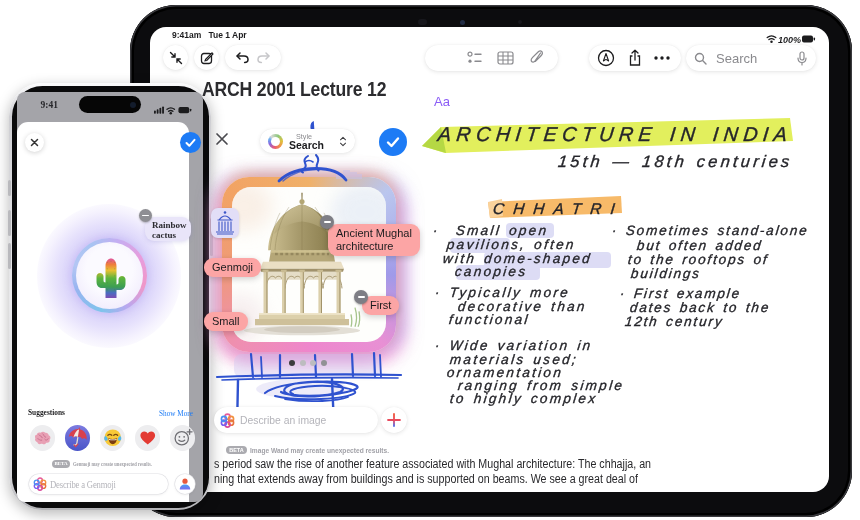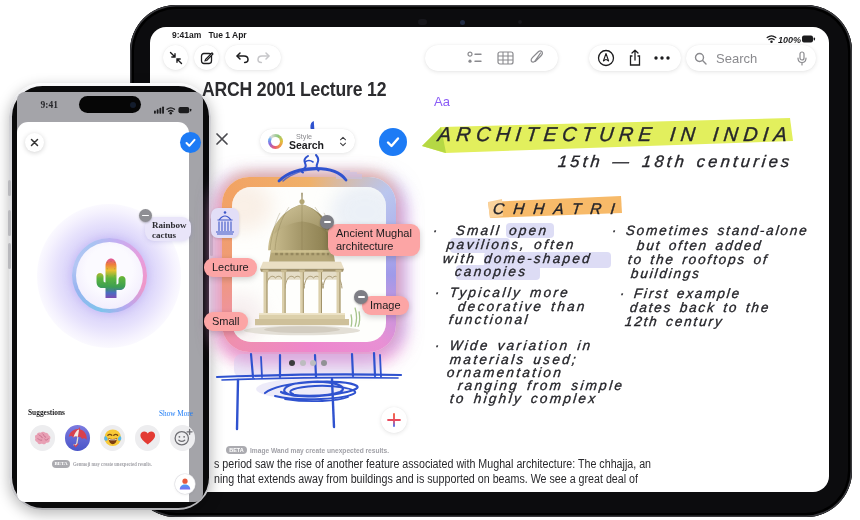--- a/index.html
+++ b/index.html
@@ -330,30 +330,41 @@
             <path d="M123,126 C125,133 125,140 123,146"></path>
             <path d="M127,130 C128,136 128,142 126,146"></path>
             <path d="M119,133 C120,138 120,143 119,146"></path>
           </g>
         </svg>
       </div>
     </div>
 
     <div class="minus" style="left:170px; top:188px;"></div>
     <div class="tag" style="left:178px; top:197px;">Ancient Mughal<br>architecture</div>
-    <div class="tag" style="left:54px; top:231px;">Lecture</div>
+    <div class="tag" style="left:54px; top:231px;">Genmoji</div>
     <div class="tag" style="left:54px; top:285px;">Small</div>
     <div class="minus" style="left:204px; top:263px;"></div>
-    <div class="tag" style="left:212px; top:269px;">Image</div>
+    <div class="tag" style="left:212px; top:269px;">First</div>
 
     <div class="dot" style="left:139px; top:333px; background:#3c3c3e;"></div>
     <div class="dot" style="left:149.5px; top:333px; background:#bcbcbf;"></div>
     <div class="dot" style="left:160px; top:333px; background:#bcbcbf;"></div>
     <div class="dot" style="left:170.5px; top:333px; background:#919195;"></div>
 
+    <div class="tbtn" style="left:64px; top:380px; width:164px; height:26px; border-radius:14px; justify-content:flex-start; z-index:6;">
+      <svg style="margin-left:6px;" width="15" height="15" viewBox="0 0 14 14" fill="none" stroke-width="1.5">
+        <circle cx="7" cy="3.4" r="2.4" stroke="#e85d9a"></circle>
+        <circle cx="10.3" cy="5.5" r="2.4" stroke="#f2903f"></circle>
+        <circle cx="10.3" cy="9" r="2.4" stroke="#e8733f"></circle>
+        <circle cx="7" cy="10.8" r="2.4" stroke="#d84a9a"></circle>
+        <circle cx="3.7" cy="9" r="2.4" stroke="#7a5cf0"></circle>
+        <circle cx="3.7" cy="5.5" r="2.4" stroke="#4a90f2"></circle>
+      </svg>
+      <span style="margin-left:5px; color:#b4b4ba; font-size:11.5px; display:inline-block; transform:scaleX(.9); transform-origin:left;">Describe an image</span>
+    </div>
     <div class="tbtn" style="left:231px; top:380px; width:26px; height:26px; border-radius:50%; z-index:6;">
       <svg width="14" height="14" viewBox="0 0 14 14">
         <defs>
             <linearGradient id="plusg" x1="0" y1="0" x2="0" y2="1">
           <stop offset="0" stop-color="#f05438"></stop>
               <stop offset=".55" stop-color="#e84a60"></stop>
               <stop offset="1" stop-color="#4a68e8"></stop>
             </linearGradient>
           </defs>
         <path d="M7,1 V13 M1,7 H13" stroke="url(#plusg)" stroke-width="1.8" stroke-linecap="round"></path>
@@ -478,20 +489,31 @@
           <circle cx="9.6" cy="12" r="0.9" fill="#6e6e73" stroke="none"></circle>
           <circle cx="14.4" cy="12" r="0.9" fill="#6e6e73" stroke="none"></circle>
           <path d="M9,15.5 Q12,18 15,15.5" stroke-linecap="round"></path>
           <path d="M20,4.5 V9.5 M17.5,7 H22.5" stroke-linecap="round" stroke-width="1.4"></path>
         </svg>
       </div>
 
       <div class="abs" style="left:35px; top:338px; width:18px; height:7.5px; border-radius:4px; background:#ababb0; color:#fff; font-size:5px; font-weight:700; text-align:center; line-height:8px;">BETA</div>
       <div class="abs" style="left:56px; top:338px; color:#a2a2a8; font-size:6.2px; font-weight:700; white-space:nowrap; transform:scaleX(.75); transform-origin:left;">Genmoji may create unexpected results.</div>
 
+      <div class="abs" style="left:12px; top:352px; width:139px; height:20px; border-radius:10.5px; background:#fff; box-shadow:0 0 0 0.6px #e0e0e4, 0 1px 3px rgba(0,0,0,.08);">
+        <svg class="abs" style="left:4px; top:3px;" width="14" height="14" viewBox="0 0 14 14" fill="none" stroke-width="1.4">
+          <circle cx="7" cy="3.4" r="2.4" stroke="#e85d9a"></circle>
+          <circle cx="10.3" cy="5.5" r="2.4" stroke="#f2903f"></circle>
+          <circle cx="10.3" cy="9" r="2.4" stroke="#e8733f"></circle>
+          <circle cx="7" cy="10.8" r="2.4" stroke="#d84a9a"></circle>
+          <circle cx="3.7" cy="9" r="2.4" stroke="#7a5cf0"></circle>
+          <circle cx="3.7" cy="5.5" r="2.4" stroke="#4a90f2"></circle>
+        </svg>
+        <span style="position:absolute; left:21px; top:5px; color:#b4b4ba; font-size:9.8px; letter-spacing:-0.2px; display:inline-block; transform:scaleX(.88); transform-origin:left;">Describe a Genmoji</span>
+      </div>
       <div class="abs" style="left:158px; top:352px; width:20px; height:20px; border-radius:50%; background:#fff; box-shadow:0 0 0 0.6px #e0e0e4, 0 1px 3px rgba(0,0,0,.08);">
         <svg width="20" height="20" viewBox="0 0 20 20">
           <defs>
               <linearGradient id="pg" x1="0" y1="0" x2="0" y2="1">
             <stop offset="0" stop-color="#4a9df2"></stop>
                 <stop offset="1" stop-color="#7a6cf0"></stop>
               </linearGradient>
             </defs>
           <circle cx="10" cy="7.2" r="2.6" fill="#e8593c"></circle>
           <path d="M4.8,15.5 C4.8,12.3 7,10.6 10,10.6 C13,10.6 15.2,12.3 15.2,15.5 Z" fill="url(#pg)"></path>

